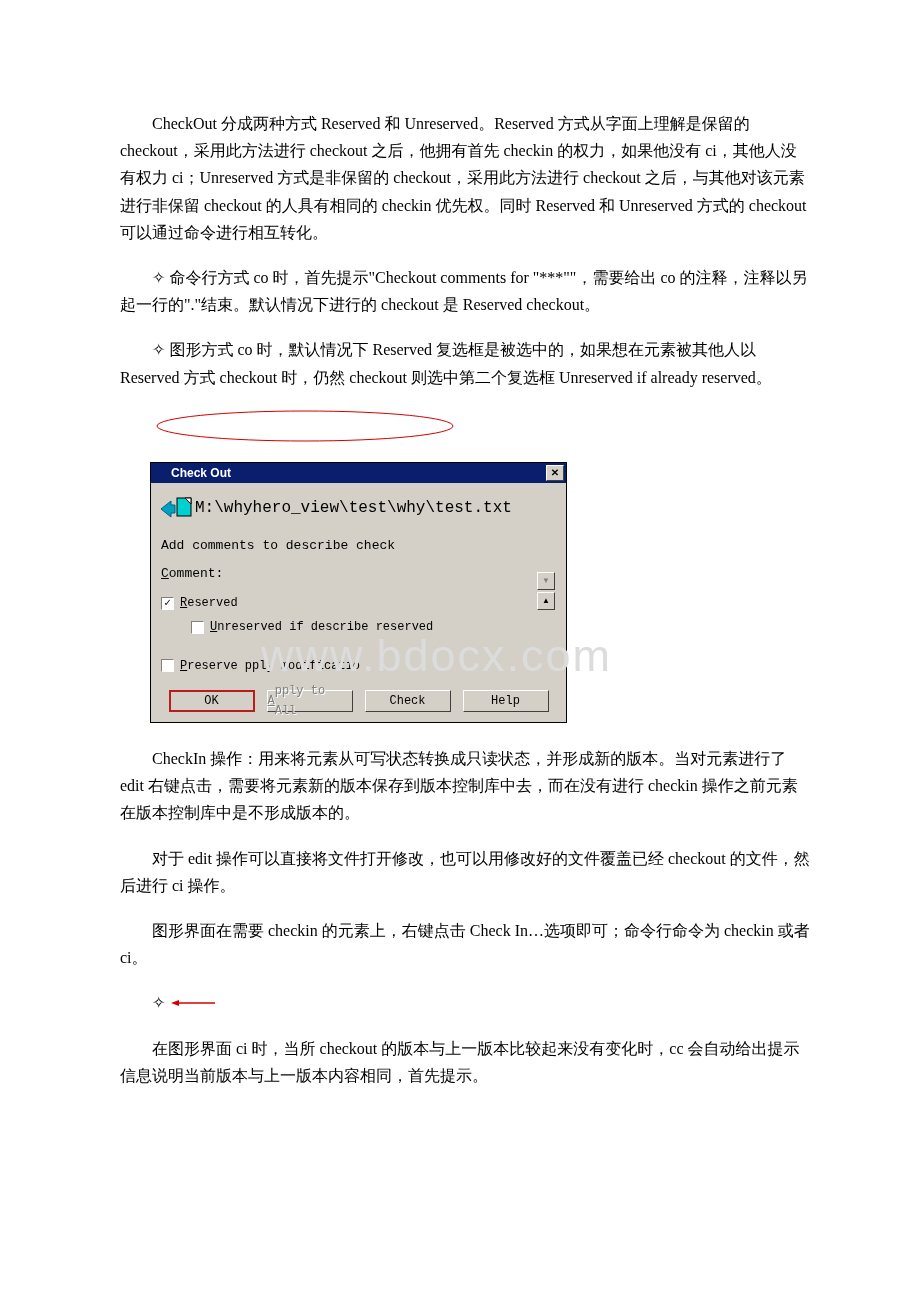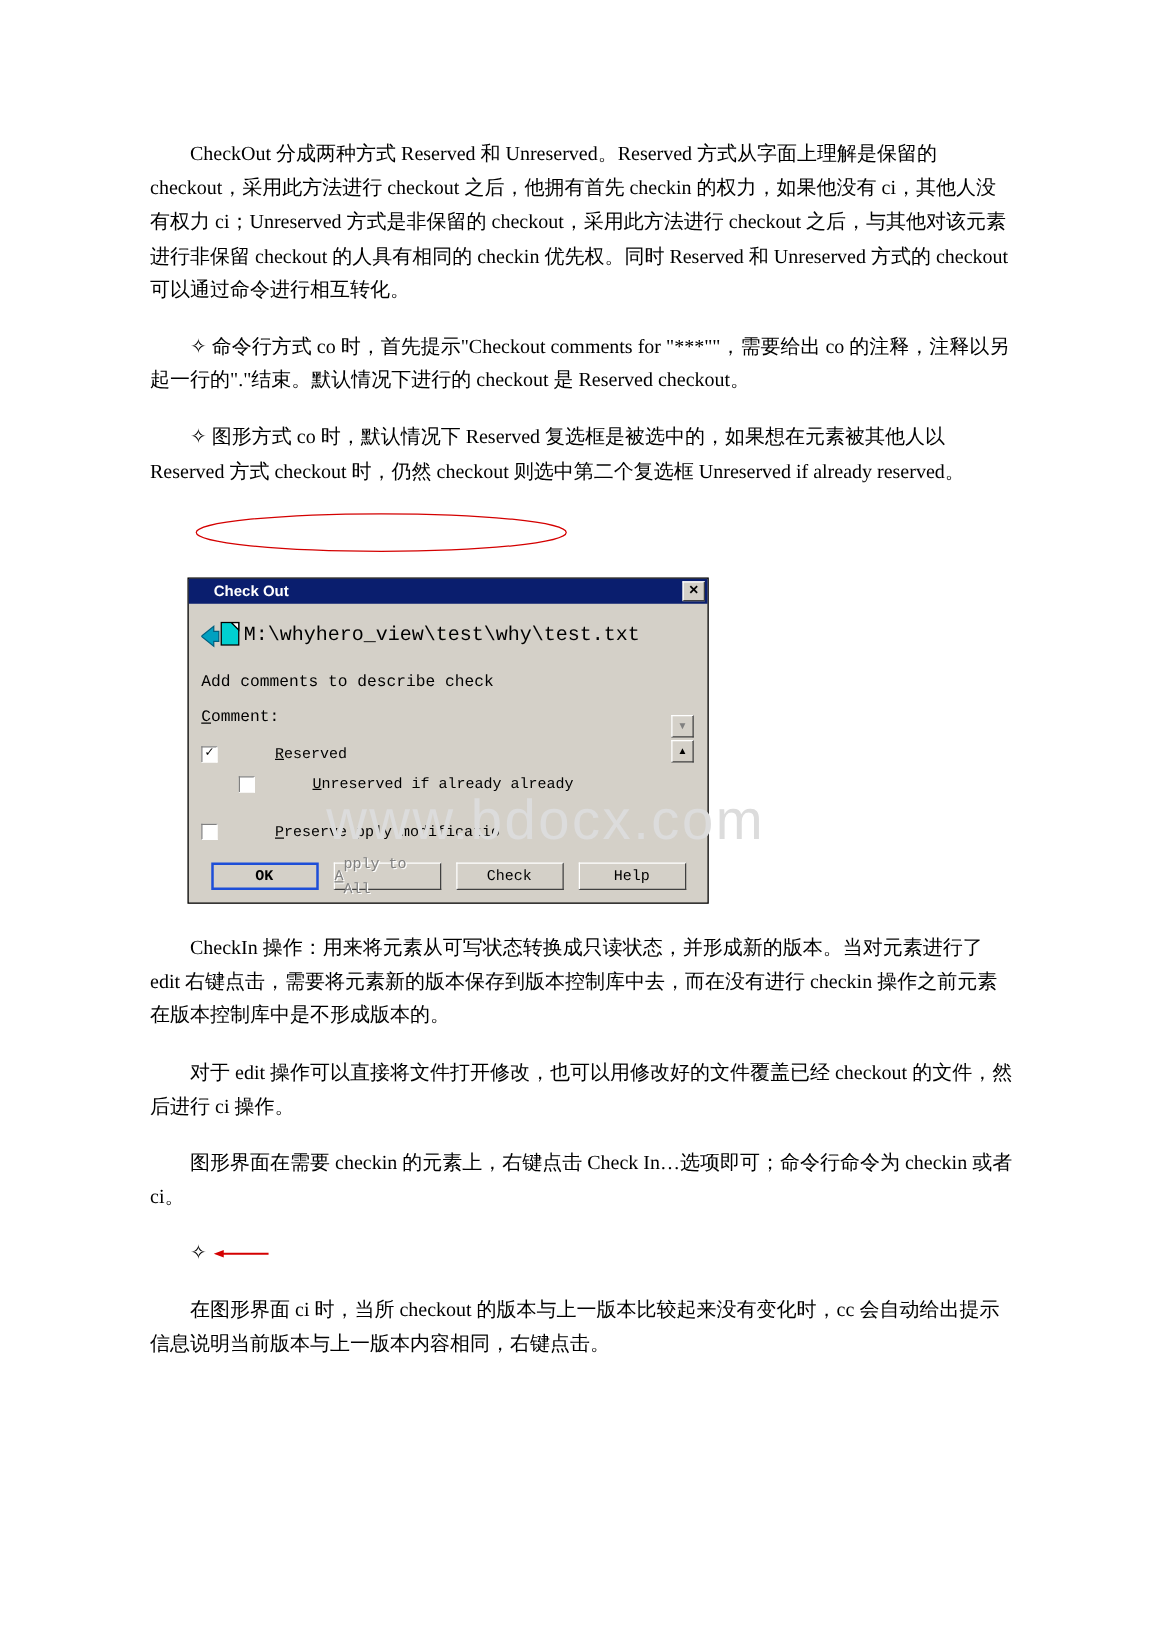--- a/index.html
+++ b/index.html
@@ -95,21 +95,21 @@
     border-bottom-color: #404040;
     font-family: Arial, sans-serif;
     font-size: 8px;
     display: flex;
     align-items: center;
     justify-content: center;
     color: #000;
   }
   .scroll-up { top: 1px; }
   .scroll-down { bottom: 1px; color: #808080; }
-  .check-row { margin-top: 8px; font-size: 12px; display: flex; align-items: center; gap: 40px; }
+  .check-row { margin-top: 8px; font-size: 12px; display: flex; align-items: center; }
   .check-row.sub { margin-left: 30px; margin-top: 4px; }
   .check-row.sep { margin-top: 18px; }
   .checkbox {
     width: 13px;
     height: 13px;
     background: #fff;
     border: 1px solid #808080;
     border-right-color: #fff;
     border-bottom-color: #fff;
     box-sizing: border-box;
@@ -130,21 +130,21 @@
     border: 1px solid #fff;
     border-right-color: #404040;
     border-bottom-color: #404040;
     font-family: "Courier New", monospace;
     font-size: 12px;
     display: flex;
     align-items: center;
     justify-content: center;
     box-sizing: border-box;
   }
-  .btn.default { border: 2px solid #1d4ed8; padding-top:0;font-weight:bold; }
+  .btn.default { border: 2px solid #b91c1c; padding-top:0; }
   .btn.disabled { color: #808080; text-shadow: 1px 1px 0 #fff; }
   .watermark {
     position: absolute;
     color: #dcdcdc;
     font-family: Arial, sans-serif;
     font-size: 45px;
     letter-spacing: 2px;
     pointer-events: none;
     font-weight: 400;
   }
@@ -193,21 +193,21 @@
         <div class="scroll-up">▲</div>
         <div class="scroll-down">▼</div>
       </div>
 
       <div class="check-row">
         <span class="checkbox checked"></span>
         <span><span class="underline">R</span><span>eserved</span></span>
       </div>
       <div class="check-row sub">
         <span class="checkbox"></span>
-        <span><span class="underline">U</span><span>nreserved if already already</span></span>
+        <span><span class="underline">U</span><span>nreserved if describe reserved</span></span>
       </div>
       <div class="check-row sep">
         <span class="checkbox"></span>
         <span><span class="underline">P</span><span>reserve pply modificatio</span></span>
       </div>
 
       <div class="button-row">
         <div class="btn default">OK</div>
         <div class="btn disabled">
             <span class="underline">A</span>
@@ -224,14 +224,14 @@
   <p>　　图形界面在需要 checkin 的元素上，右键点击 Check In…选项即可；命令行命令为 checkin 或者 ci。</p>
 
   <div class="red-arrow">
     <span class="diamond">✧</span>
     <svg width="44" height="10" viewBox="0 0 44 10">
       <line x1="44" y1="5" x2="6" y2="5" stroke="#d40000" stroke-width="1.5"></line>
       <polygon points="0,5 8,2 8,8" fill="#d40000"></polygon>
     </svg>
   </div>
 
-  <p>　　在图形界面 ci 时，当所 checkout 的版本与上一版本比较起来没有变化时，cc 会自动给出提示信息说明当前版本与上一版本内容相同，右键点击。</p>
+  <p>　　在图形界面 ci 时，当所 checkout 的版本与上一版本比较起来没有变化时，cc 会自动给出提示信息说明当前版本与上一版本内容相同，首先提示。</p>
 </div>
 
 </body></html>

